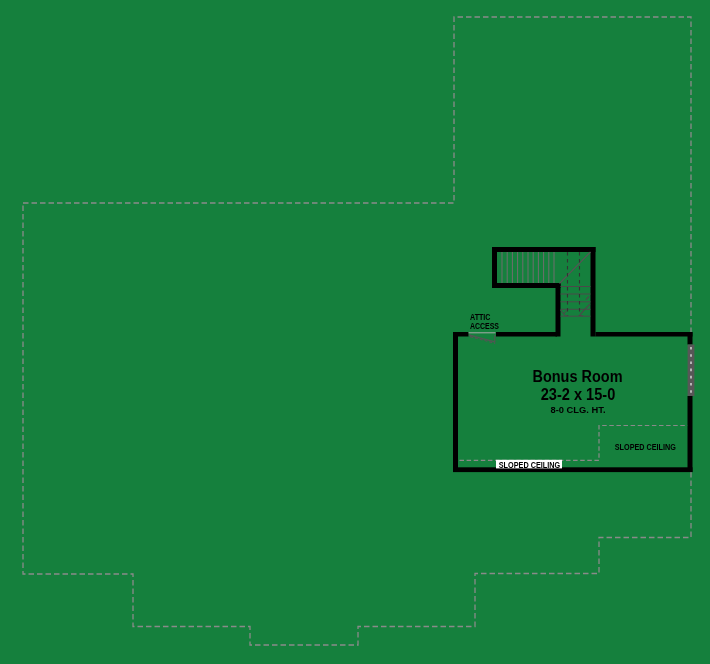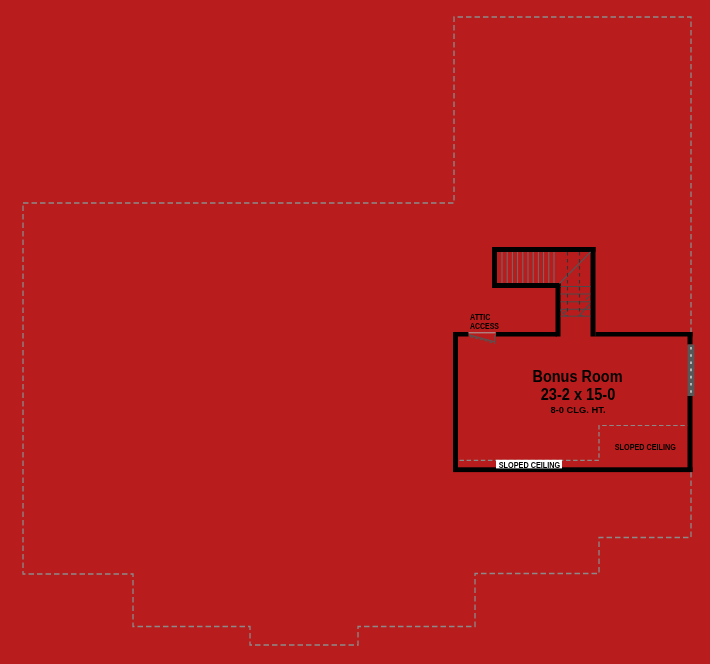--- a/index.html
+++ b/index.html
@@ -1,16 +1,16 @@
 <!DOCTYPE html>
 <html><head>
 <meta charset="utf-8">
 <style>
   html,body{margin:0;padding:0;background:#ffffff;}
-  #plan{position:relative;width:710px;height:664px;background:#b91c1c;overflow:hidden;}
+  #plan{position:relative;width:710px;height:664px;background:#15803d;overflow:hidden;}
   svg{position:absolute;left:0;top:0;}
   text{font-family:"Liberation Sans", sans-serif;fill:#000;}
 </style>
 </head>
 <body>
 
 <div id="plan">
 <svg width="710" height="664" viewBox="0 0 710 664">
 
   <path d="M23,203 H454 V17 H691 V537.5 H599 V573.5 H475 V626.5 H358 V645 H250 V626.5 H133 V574 H23 Z" fill="none" stroke="#8a8a8a" stroke-width="1.3" stroke-dasharray="5.5,3"></path>

